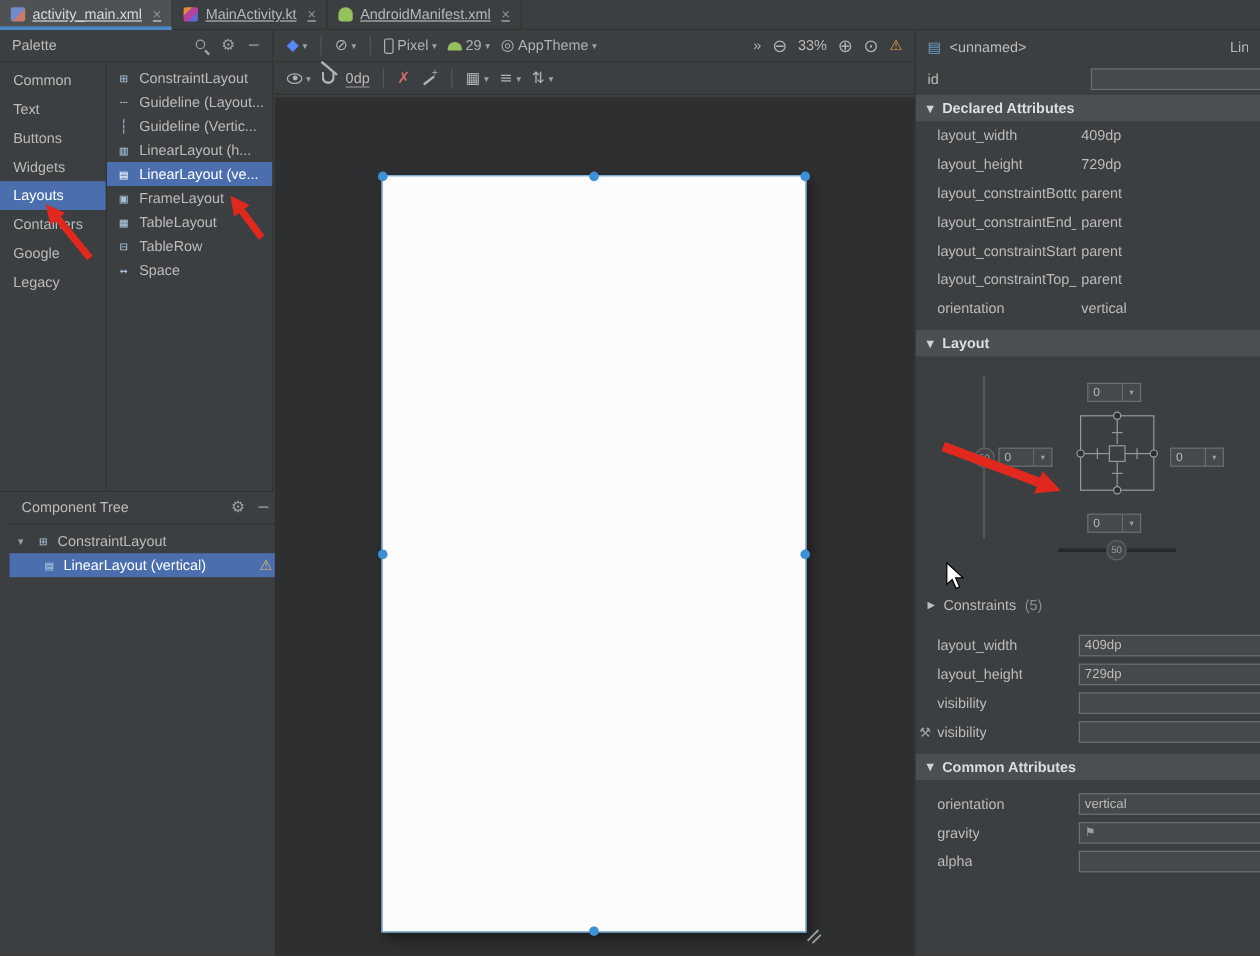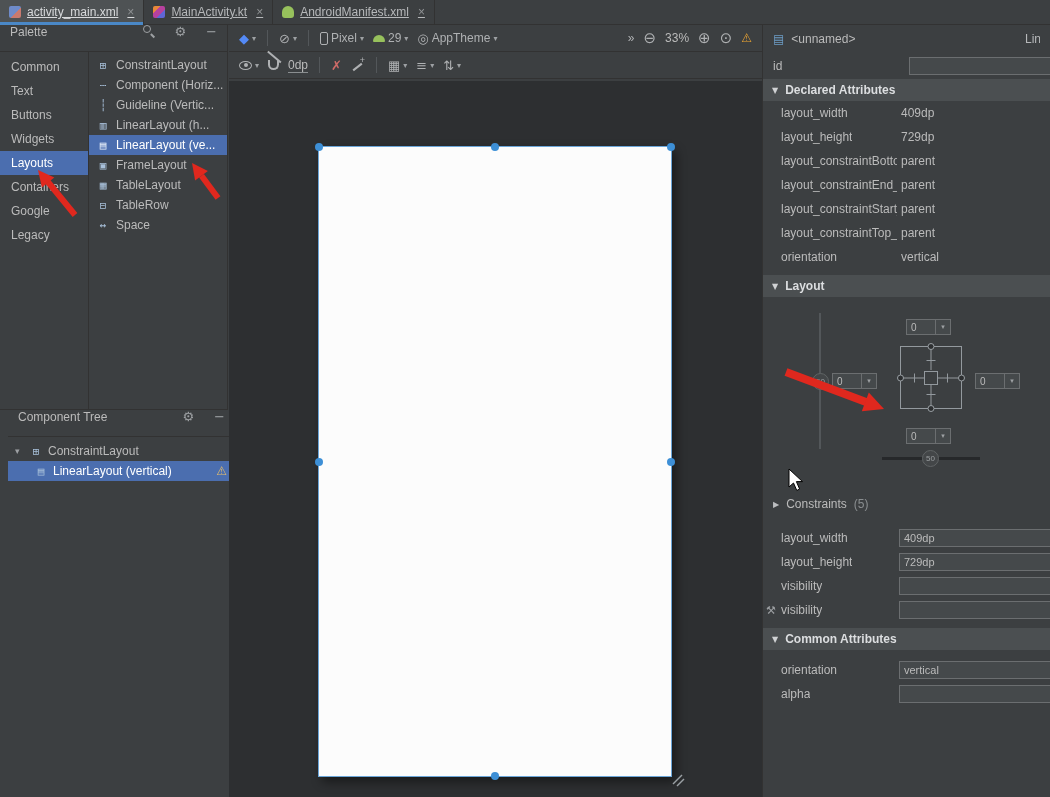--- a/index.html
+++ b/index.html
@@ -13,21 +13,21 @@
   .tab{display:flex;align-items:center;gap:6px;padding:0 9px;border-right:1px solid #323232;position:relative;color:#b6b8ba;text-decoration:underline;}
   .tab.active{background:#4e5254;color:#d8dadc;}
   .tab.active::after{content:'';position:absolute;left:0;right:0;bottom:-1px;height:3px;background:#4a88c7;}
   .tab .close{color:#8f9294;font-size:12px;line-height:1;margin-left:3px;}
   .file-ic{width:12px;height:12px;border-radius:2px;display:inline-block;flex:none;}
   .ic-layoutfile{background:linear-gradient(135deg,#6f8bc9 0 55%,#c97a6f 55% 100%);}
   .ic-kotlin{background:linear-gradient(135deg,#e8883a 0 30%,#b7419e 30% 65%,#5f66d6 65% 100%);}
   .ic-android{background:#97c15c;border-radius:6px 6px 3px 3px;}
 
   
-  .phead{height:27px;display:flex;align-items:flex-start;gap:20px;padding:0 10px;border-bottom:1px solid #323232;box-sizing:border-box;color:#bbbbbb;}
+  .phead{height:27px;display:flex;align-items:center;gap:10px;padding:0 10px;border-bottom:1px solid #323232;box-sizing:border-box;color:#bbbbbb;}
   .phead .spacer{flex:1;}
   .gicon{color:#9da0a3;font-size:13px;line-height:1;font-family:"DejaVu Sans",sans-serif;}
   .icon-search{position:relative;width:11px;height:11px;display:inline-block;flex:none;}
   .icon-search::before{content:"";position:absolute;left:0;top:0;width:6px;height:6px;border:1.5px solid #9da0a3;border-radius:50%;}
   .icon-search::after{content:"";position:absolute;left:8px;top:8px;width:5px;height:1.5px;background:#9da0a3;transform:rotate(45deg);transform-origin:left center;}
 
   
   .palette{position:absolute;left:0;top:25px;width:228px;height:385px;background:#3c3f41;
            border-right:1px solid #323232;border-bottom:1px solid #323232;box-sizing:border-box;}
   .pal-body{position:absolute;top:27px;left:0;right:0;bottom:0;display:flex;}
@@ -169,21 +169,21 @@
         <div class="cat">Google</div>
         <div class="cat">Legacy</div>
       </div>
       <div class="item-col">
         <div class="pitem">
           <span class="pal-ic">⊞</span>
           <span>ConstraintLayout</span>
         </div>
         <div class="pitem">
           <span class="pal-ic">┄</span>
-          <span>Component (Horiz...</span>
+          <span>Guideline (Layout...</span>
         </div>
         <div class="pitem">
           <span class="pal-ic">┆</span>
           <span>Guideline (Vertic...</span>
         </div>
         <div class="pitem">
           <span class="pal-ic">▥</span>
           <span>LinearLayout (h...</span>
         </div>
         <div class="pitem selected">
@@ -453,20 +453,27 @@
       <span>Common Attributes</span>
     </div>
 
     <div class="arow mt8">
       <span class="nm">orientation</span>
       <span class="field">
           <span>vertical</span>
         </span>
     </div>
     <div class="arow">
+      <span class="nm">gravity</span>
+      <span class="field">
+          <span class="flag">⚑</span>
+          <span></span>
+        </span>
+    </div>
+    <div class="arow">
       <span class="nm">alpha</span>
       <span class="field">
           <span></span>
         </span>
     </div>
   </div>
 
   <svg class="overlay" viewBox="0 0 1050 797">
 
     <g stroke="#9aa0a4" stroke-width="1.5">

